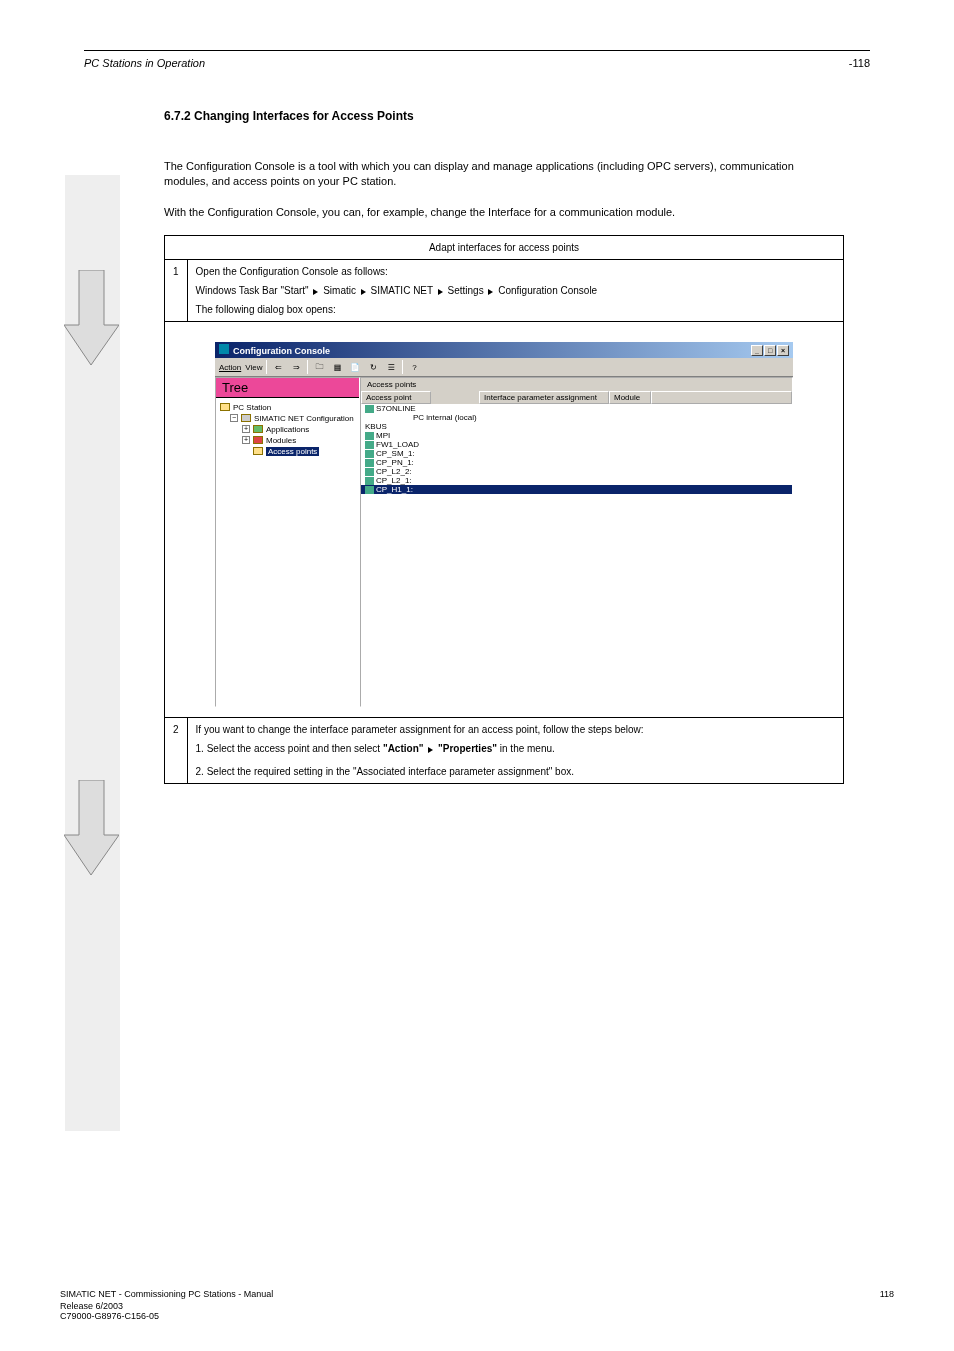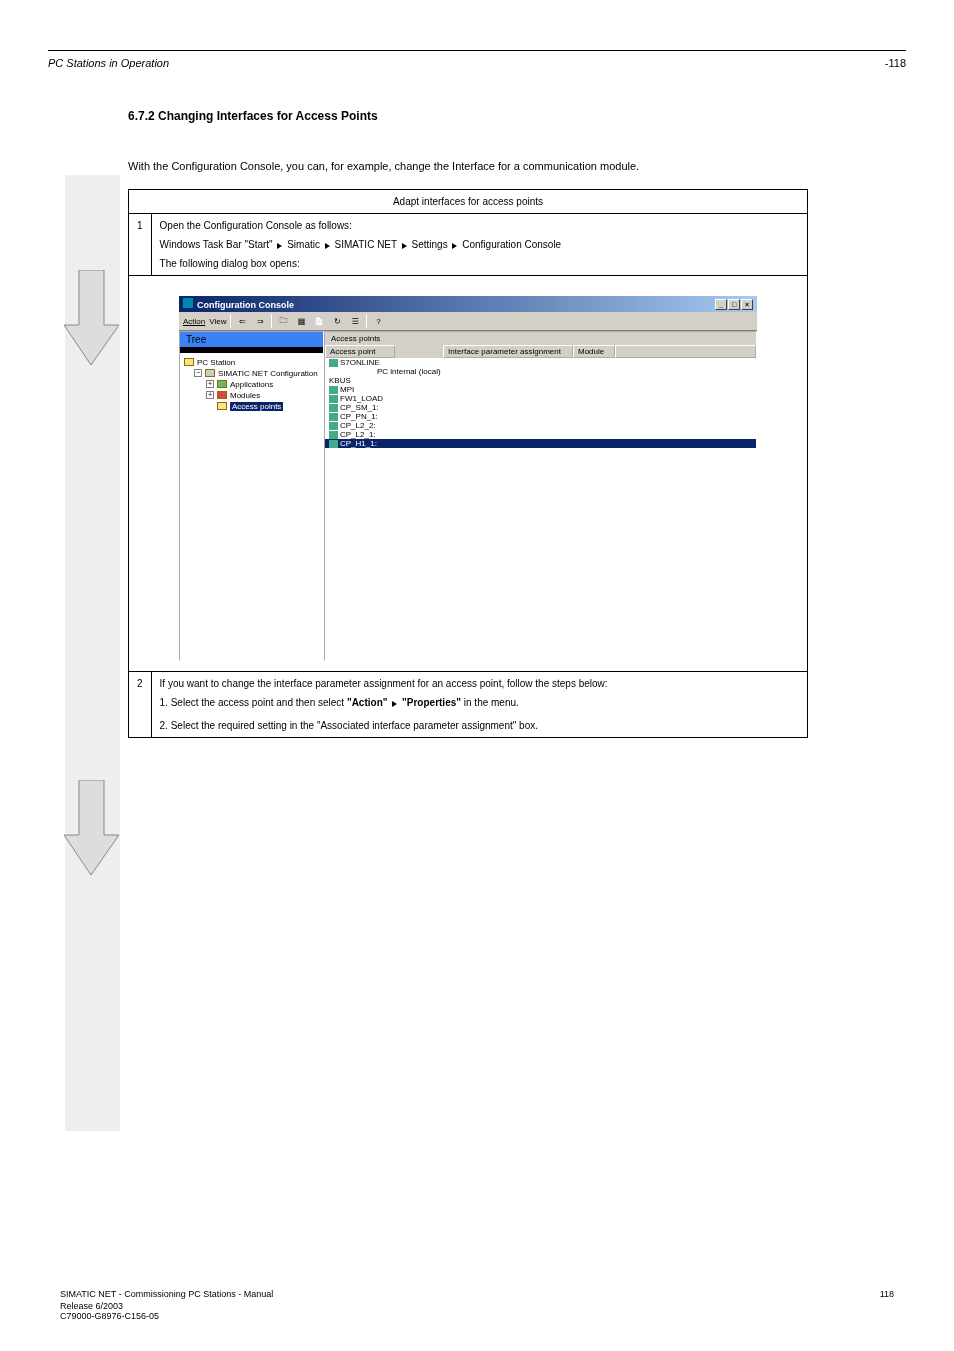--- a/index.html
+++ b/index.html
@@ -8,21 +8,21 @@
     font-size: 10px;
     background: #fff;
     width: 954px;
     height: 1351px;
     position: relative;
   }
   .page {
     position: relative;
     width: 100%;
     height: 100%;
-    padding: 30px 48px;
+    padding: 30px 84px;
   }
   .header-line {
     border-bottom: 1px solid #000;
     margin-top: 20px;
     margin-bottom: 6px;
   }
   .header-row {
     display: flex;
     justify-content: space-between;
     font-size: 11px;
@@ -149,24 +149,24 @@
     background: #fff;
   }
   .cc-tree-pane {
     width: 145px;
     background: #d4d0c8;
     border: 1px inset #fff;
     display: flex;
     flex-direction: column;
   }
   .cc-tree-tab {
-    background: #3b82f6;
+    background: #ec4899;
     padding: 2px 6px;
-    font-size: 10px;
-    border-bottom: 6px solid #000000;
+    font-size: 13px;
+    border-bottom: 1px solid #000000;
   }
   .cc-tree-content {
     background: #fff;
     flex: 1;
     padding: 4px;
     font-size: 8px;
     overflow: hidden;
   }
   .tree-item {
     display: flex;
@@ -272,20 +272,21 @@
   <div class="header-line"></div>
   <div class="header-row">
     <span class="header-left">PC Stations in Operation</span>
     <span>-118</span>
   </div>
 
   <div class="note-col"></div>
 
   <div class="section-title">6.7.2 Changing Interfaces for Access Points</div>
 
+  <p class="paragraph">The Configuration Console is a tool with which you can display and manage applications (including OPC servers), communication modules, and access points on your PC station.</p>
   <p class="paragraph">With the Configuration Console, you can, for example, change the Interface for a communication module.</p>
 
   <div class="arrow-container" style="left:64px; top:270px;">
     <svg class="big-arrow" viewBox="0 0 55 95">
       <path d="M15 0 L40 0 L40 55 L55 55 L27 95 L0 55 L15 55 Z" fill="#ddd" stroke="#888" stroke-width="1"></path>
     </svg>
   </div>
 
   <div class="arrow-container" style="left:64px; top:780px;">
     <svg class="big-arrow" viewBox="0 0 55 95">

